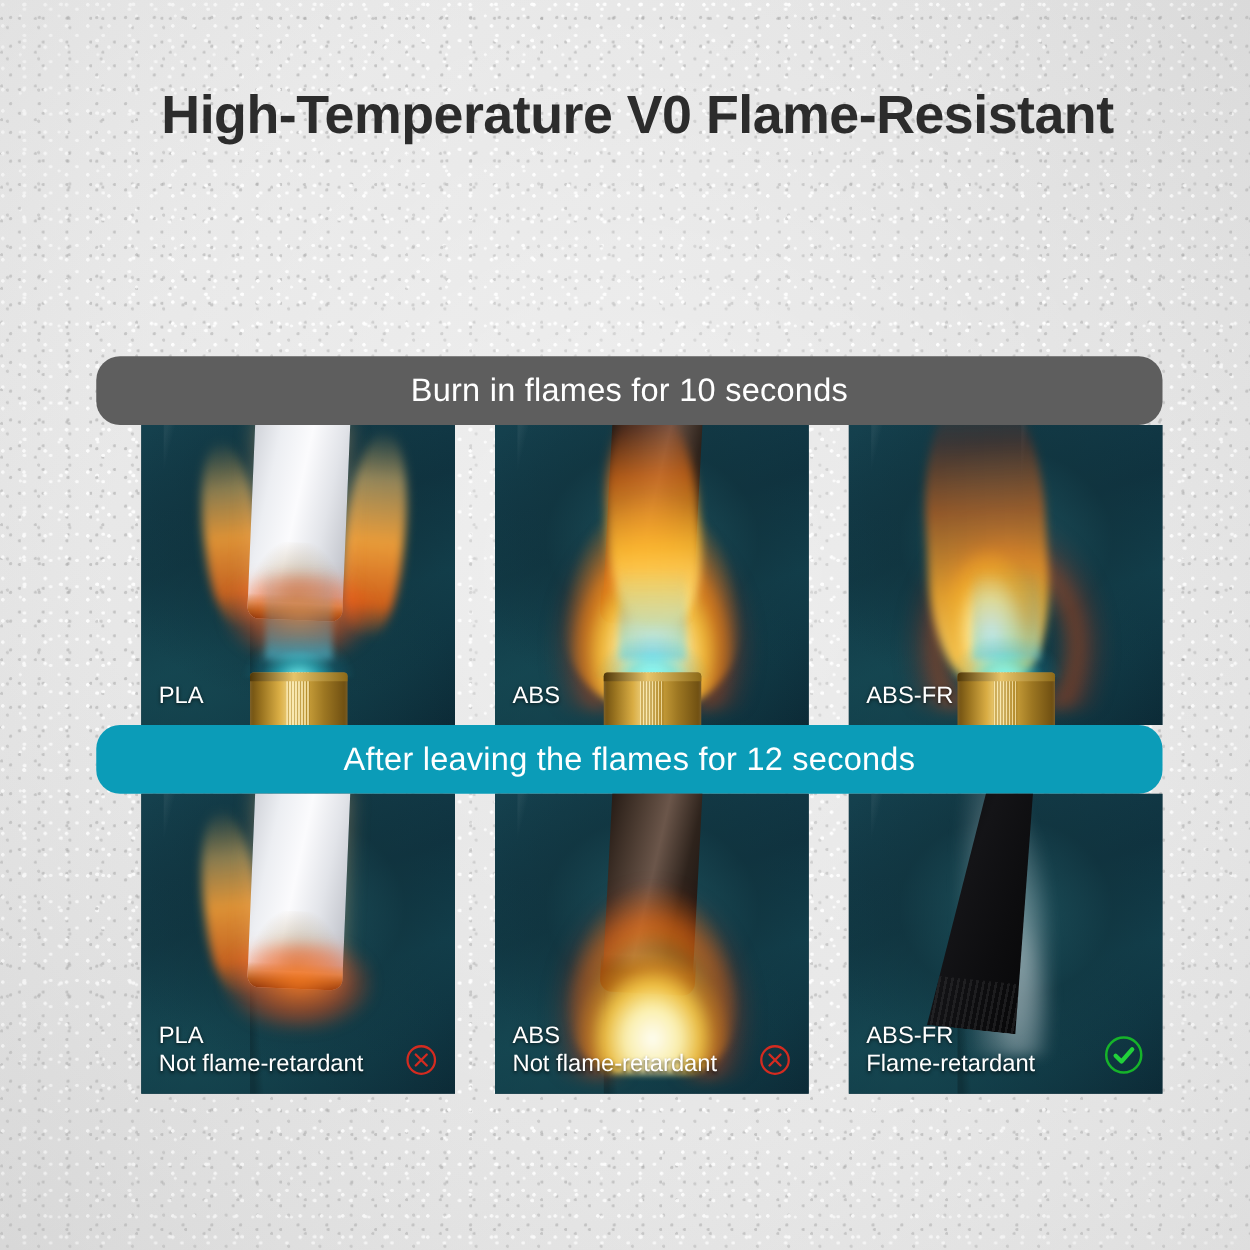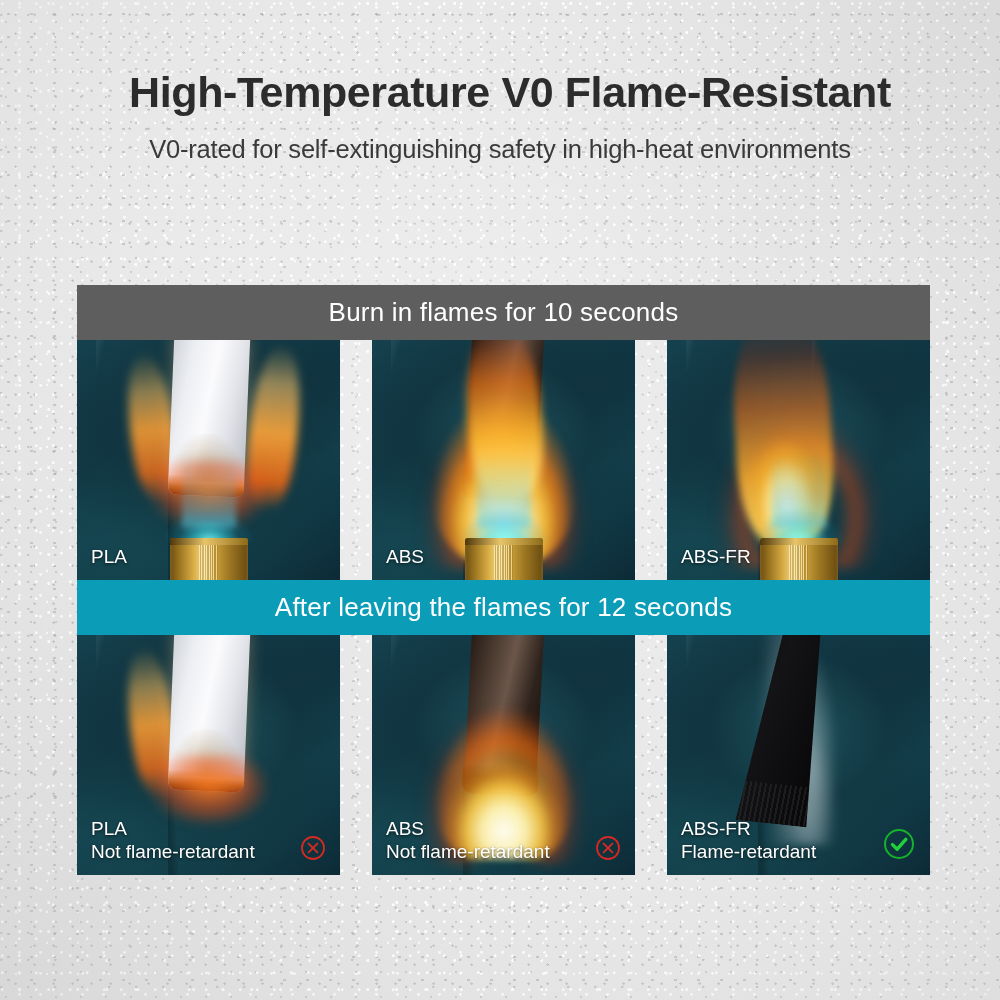--- a/index.html
+++ b/index.html
@@ -45,25 +45,26 @@
     letter-spacing:-0.2px;
   }
 
   
   .compare{position:absolute;left:77px;top:285px;width:853px;}
 
   .banner{
     height:55px;line-height:55px;text-align:center;
     color:#ffffff;font-size:26px;letter-spacing:.2px;
     overflow:hidden;
+    border-radius:19px;
   }
   .banner-burn{background:#5e5e5e;}
   .banner-after{background:#0b9cb8;}
 
-  .row{display:flex;gap:32px;}
+  .row{display:flex;gap:32px;margin-left:36px;}
   .row-top{margin-top:0;}
   .row-bottom{margin-top:0;}
 
   .panel{
     position:relative;flex:1 1 0;height:240px;overflow:hidden;
     background:#10313c;
   }
 
   
   .bgphoto{
@@ -250,21 +251,20 @@
 </head>
 <body>
 
 <div id="bg-texture"></div>
 <div id="bg-vignette"></div>
 
 <div class="header">
   <h1 class="title">
     <span class="l1">High-Temperature V0 Flame-Resistant</span>
   </h1>
-  <p class="subtitle">V0-rated for self-extinguishing safety in high-heat environments</p>
 </div>
 
 <div class="compare">
 
   <div class="banner banner-burn">Burn in flames for 10 seconds</div>
 
   <div class="row row-top">
 
     <div class="panel">
       <div class="bgphoto"></div>

